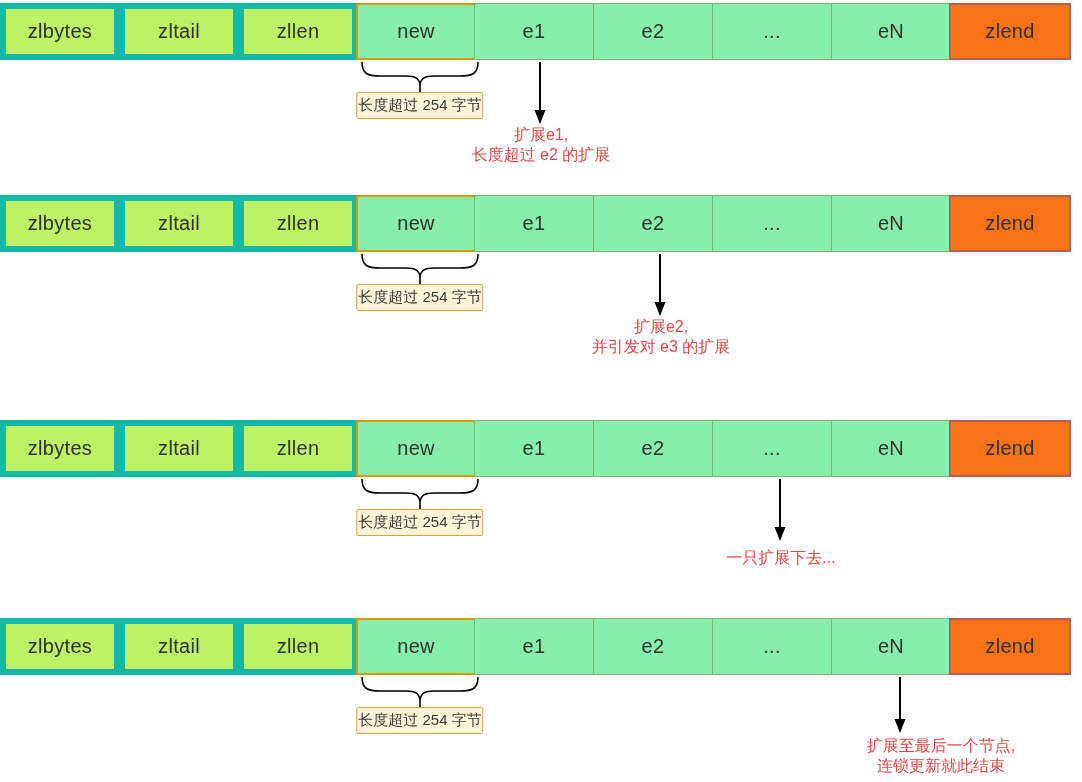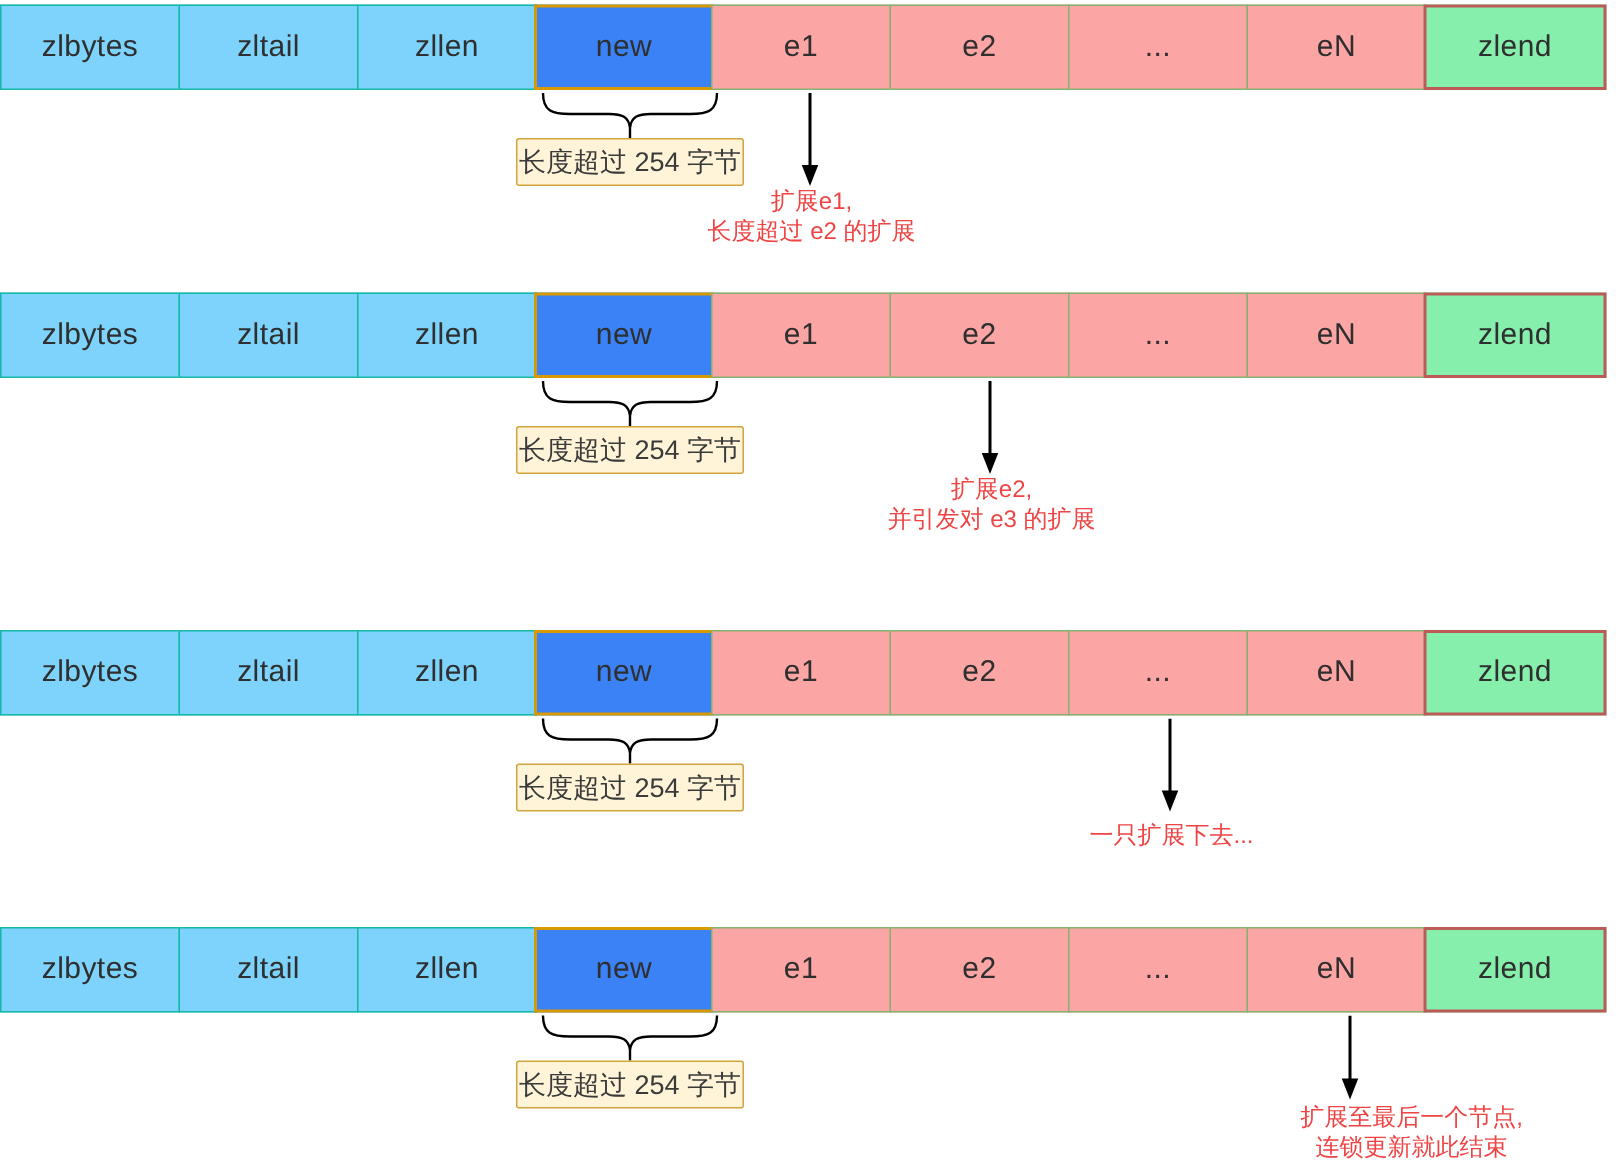--- a/index.html
+++ b/index.html
@@ -14,32 +14,32 @@
   .bar{position:absolute;top:0;left:0;display:flex;}
   .cell{
     box-sizing:border-box;
     width:120px;height:57px;
     margin-left:-1px;
     display:flex;align-items:center;justify-content:center;
     font-size:20px;color:#2f2f2f;
     letter-spacing:0.3px;
   }
   .bar .cell:first-child{margin-left:0;}
-  .c-blue  {background:#7dd3fc;border:1px solid #14b8a6;}
-  .c-green {background:#fca5a5;border:1px solid #84b370;}
-  .c-orange{background:#3b82f6;border:2px solid #d79b00;margin-left:-2px;}
+  .c-blue  {background:#bef264;border:6px solid #14b8a6;}
+  .c-green {background:#86efac;border:1px solid #84b370;}
+  .c-orange{background:#86efac;border:2px solid #d79b00;margin-left:-2px;}
   .c-orange + .cell{margin-left:-2px;}
-  .c-red   {background:#86efac;border:2px solid #bb5a56;width:122px;margin-left:-2px;}
+  .c-red   {background:#f97316;border:2px solid #bb5a56;width:122px;margin-left:-2px;}
   .brace{position:absolute;left:360px;top:58px;}
   .note{
     position:absolute;left:420px;top:89px;
     transform:translateX(-50%);
     background:#fff3d8;border:1.5px solid #d1a43c;border-radius:2px;
     padding:3px 1px;
-    font-size:18px;color:#3a3a3a;white-space:nowrap;
+    font-size:15px;color:#3a3a3a;white-space:nowrap;
   }
   .arrow{position:absolute;top:59px;}
   .annotation{
     position:absolute;top:122px;
     transform:translateX(-50%);
     text-align:center;font-size:16px;line-height:20px;
     color:#ef4444;white-space:nowrap;
   }
 </style>
 </head>

